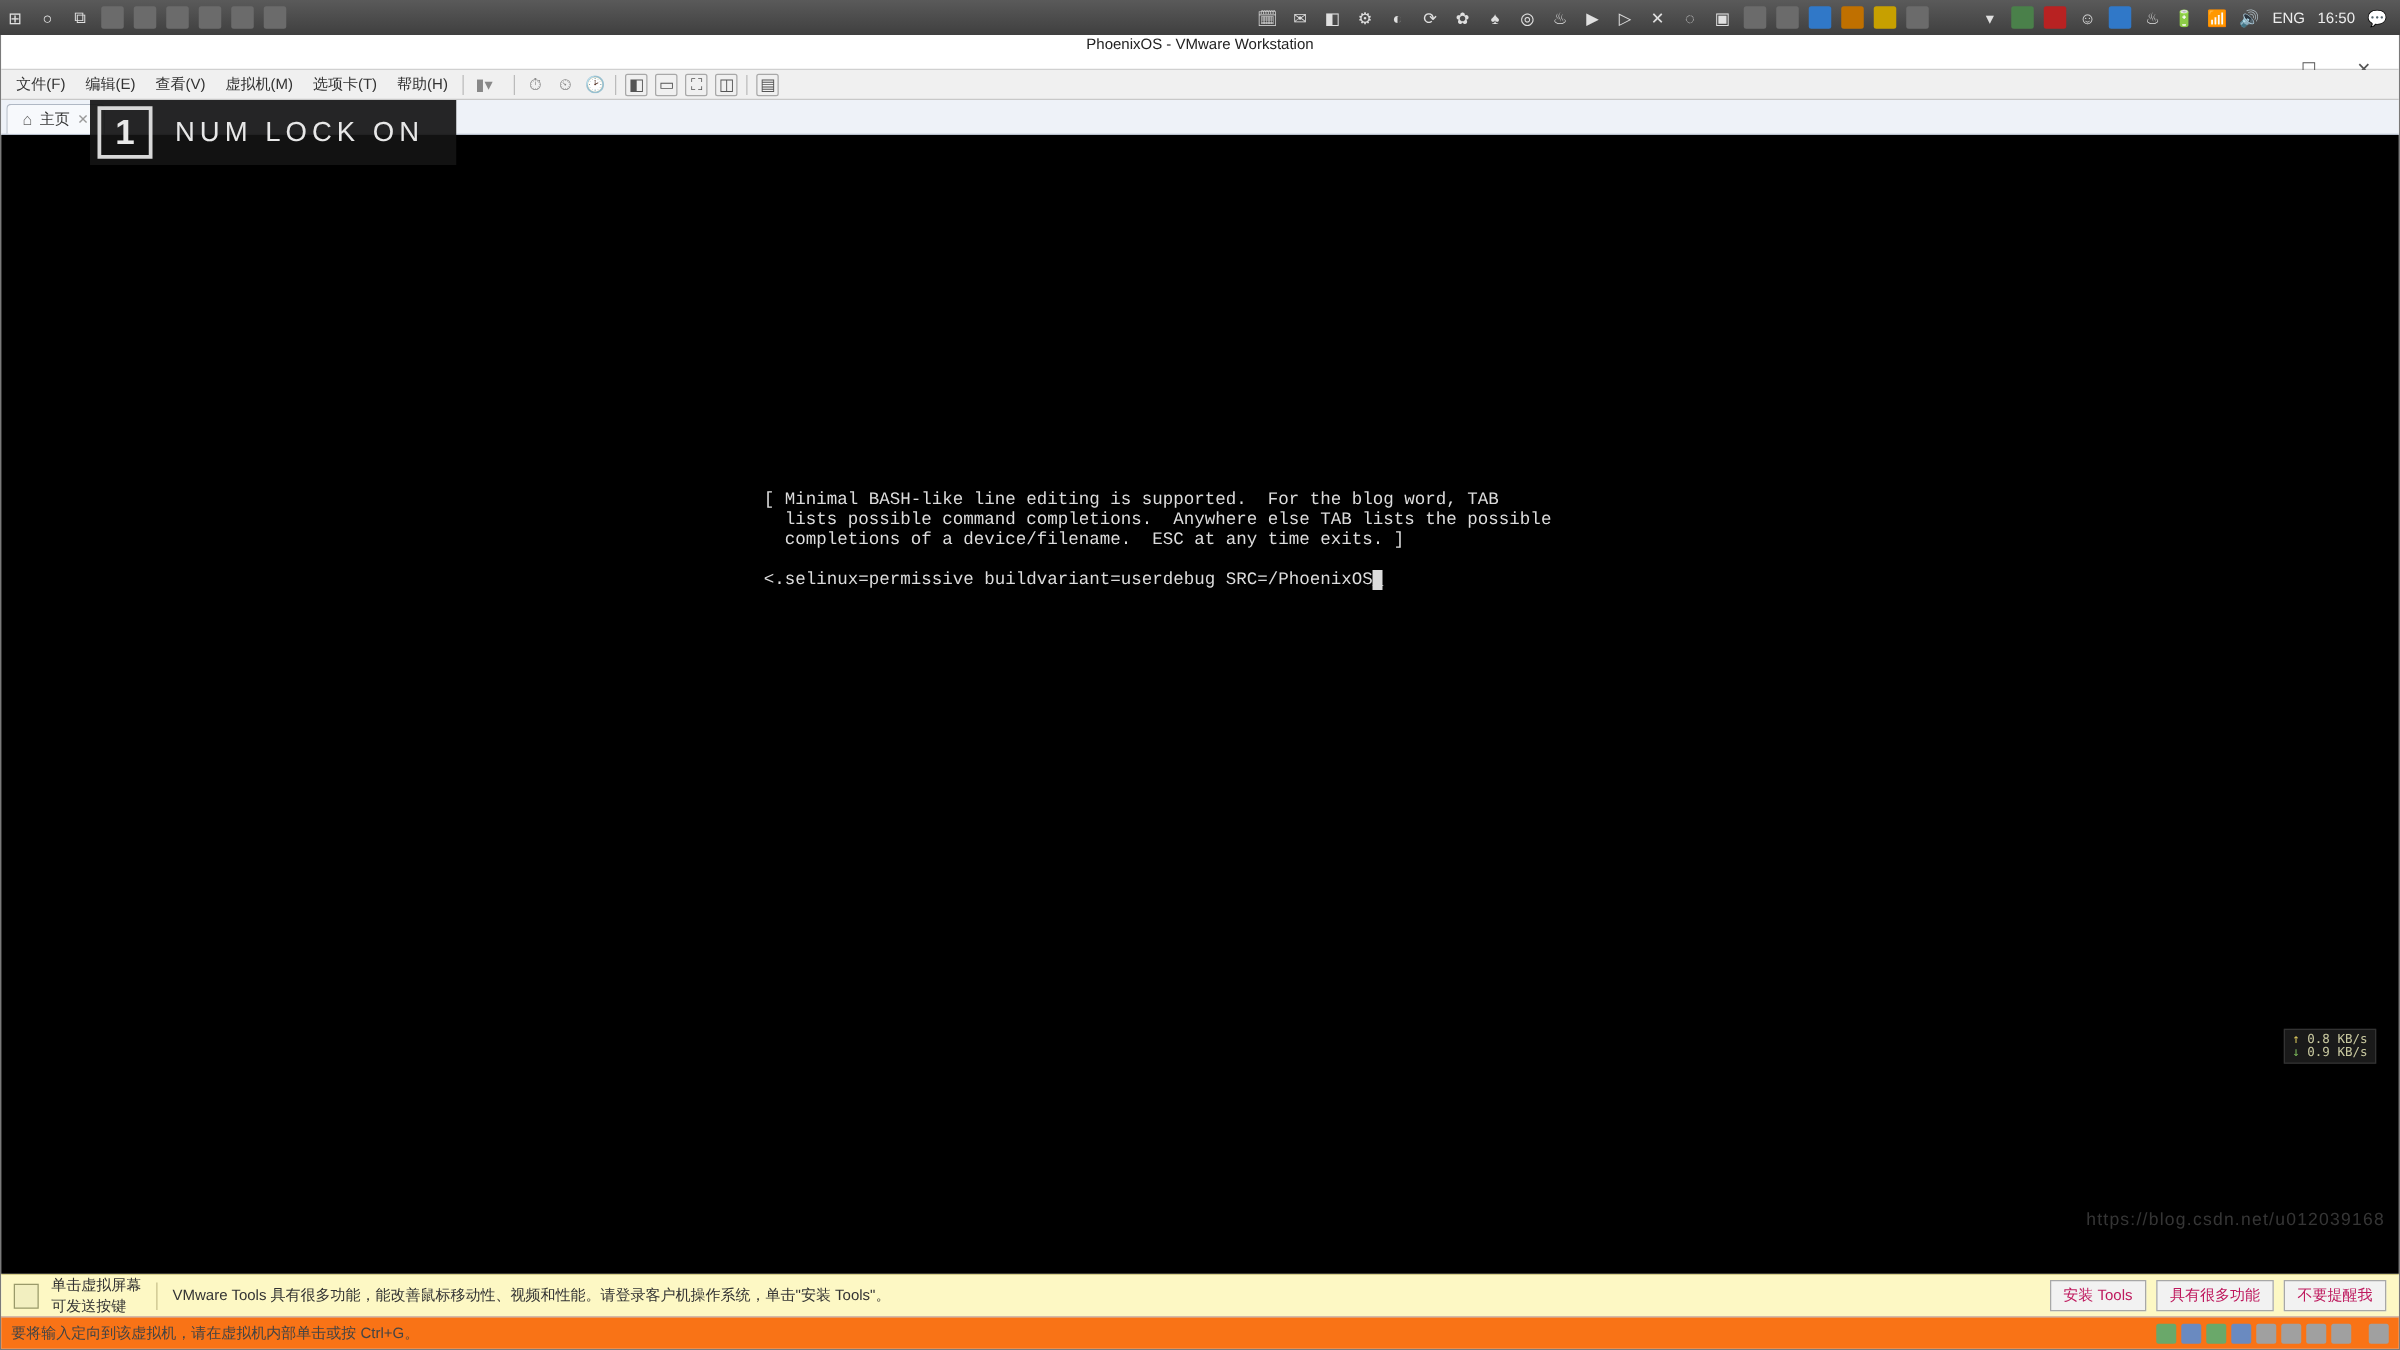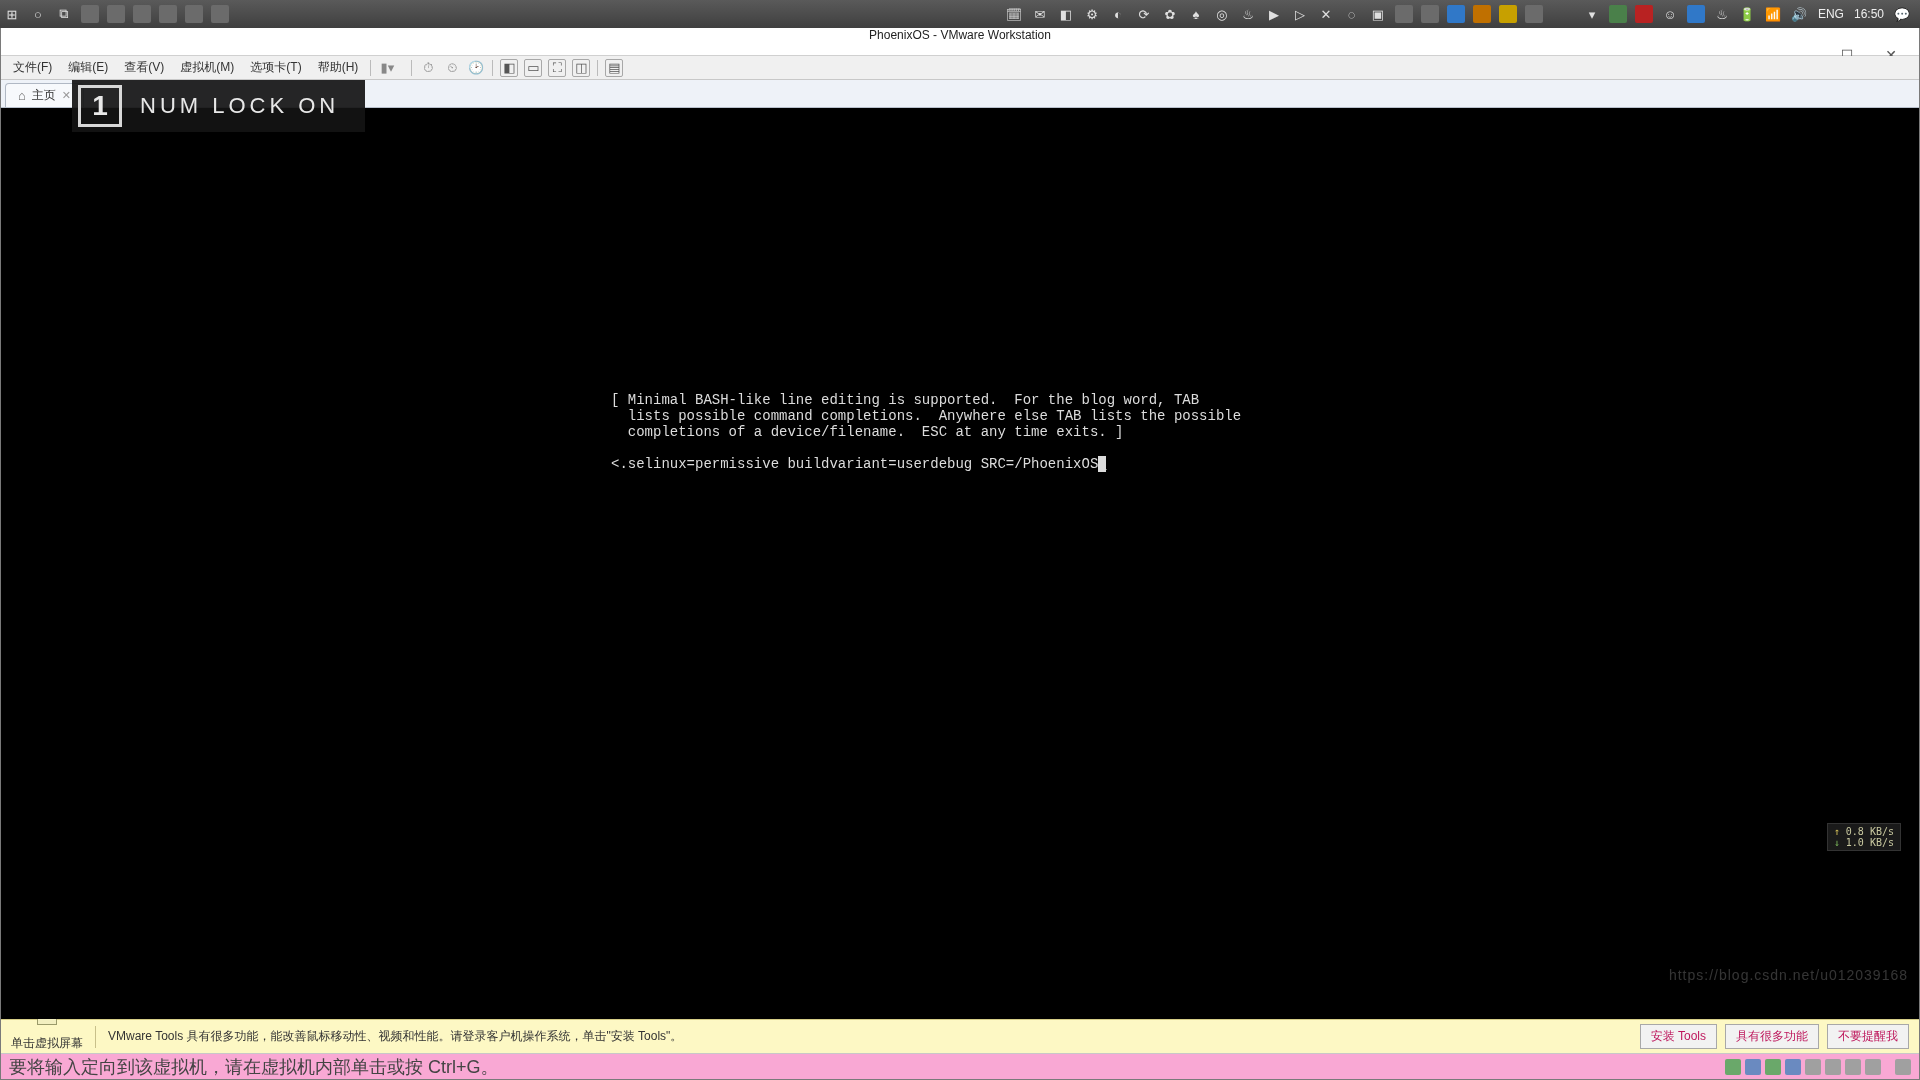--- a/index.html
+++ b/index.html
@@ -95,29 +95,29 @@
     font-family: monospace; font-size:10px; color:#c9c9a0; padding:2px 6px;
   }
   .netspeed .up::before { content:"↑ "; color:#d6c25a; }
   .netspeed .down::before { content:"↓ "; color:#7dbb5c; }
 
   
   .hintbar {
     height: 34px; background:#fdf8c4; border-top:1px solid #d6ce88;
     display:flex; align-items:center; padding:0 10px; gap:12px; font-size:12px; color:#333;
   }
-  .hint-left { display:flex; align-items:center; gap:10px;flex-direction:column; }
+  .hint-left { display:flex; align-items:center; gap:10px; }
   .hint-icon { width:20px; height:20px; border:1px solid #9a9a6a; background:#f2efc0; }
   .hint-actions { margin-left:auto; display:flex; gap:8px; }
   .hint-btn { padding:3px 10px; background:#f2f2f2; border:1px solid #a8a8a8; font-size:12px; color:#be185d; }
 
   
   .statusbar {
-    height: 26px; background:#f9a8d4; border-top:1px solid #c8c8c8;
-    display:flex; align-items:center; padding:0 8px; font-size:18px; color:#444;
+    height: 26px; background:#f97316; border-top:1px solid #c8c8c8;
+    display:flex; align-items:center; padding:0 8px; font-size:12px; color:#444;
   }
   .status-right { margin-left:auto; display:flex; gap:4px; }
   .status-icon { width:16px; height:16px; background:#9aaac0; border-radius:2px; }
   .status-icon.g { background:#6aa86a; }
   .status-icon.b { background:#6a8ac0; }
   .status-icon.gr { background:#a0a0a0; }
 
   .watermark {
     position:absolute; right:11px; bottom:36px; color:rgba(210,210,210,0.25);
     font-size:14px; letter-spacing:1px; pointer-events:none;
@@ -227,21 +227,21 @@
     <div class="console">
 <span>[ Minimal BASH-like line editing is supported.  For the blog word, TAB</span>
 <span>  lists possible command completions.  Anywhere else TAB lists the possible</span>
 <span>  completions of a device/filename.  ESC at any time exits. ]</span>
 
 <span>&lt;.selinux=permissive buildvariant=userdebug SRC=/PhoenixOS</span><span class="cursor">_</span>
     </div>
 
     <div class="netspeed">
       <div class="up">0.8 KB/s</div>
-      <div class="down">1.0 KB/s</div>
+      <div class="down">0.9 KB/s</div>
     </div>
 
     <div class="watermark">https://blog.csdn.net/u012039168</div>
   </div>
 
   <div class="hintbar">
     <div class="hint-left">
       <div class="hint-icon"></div>
       <div>
         <div>单击虚拟屏幕</div>

